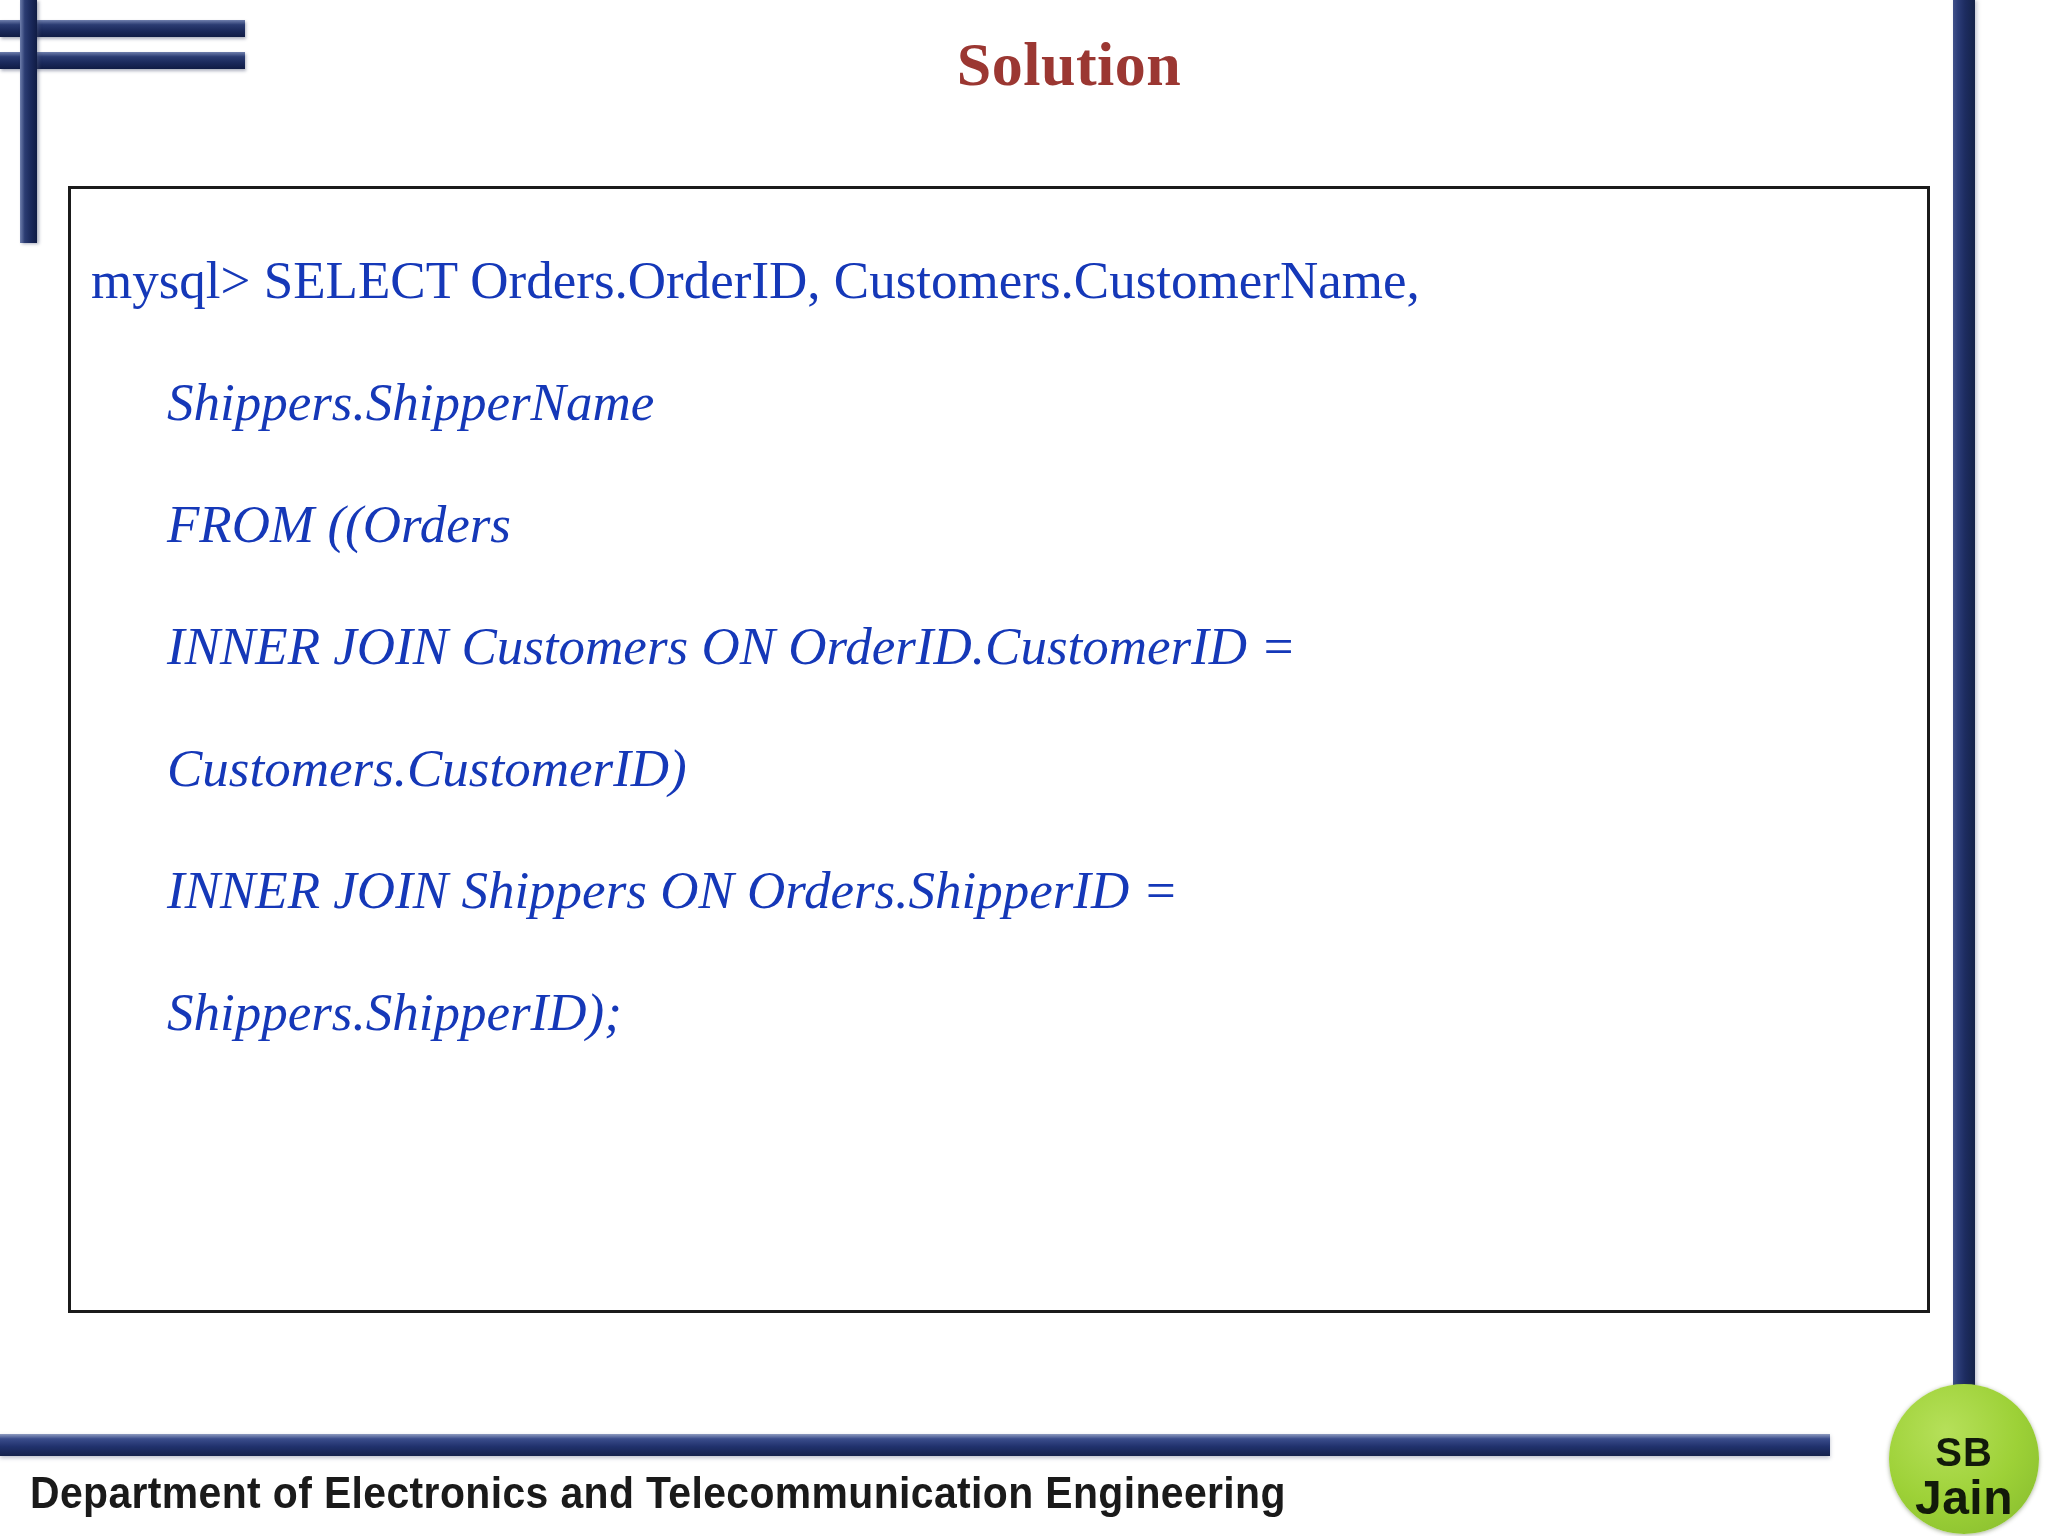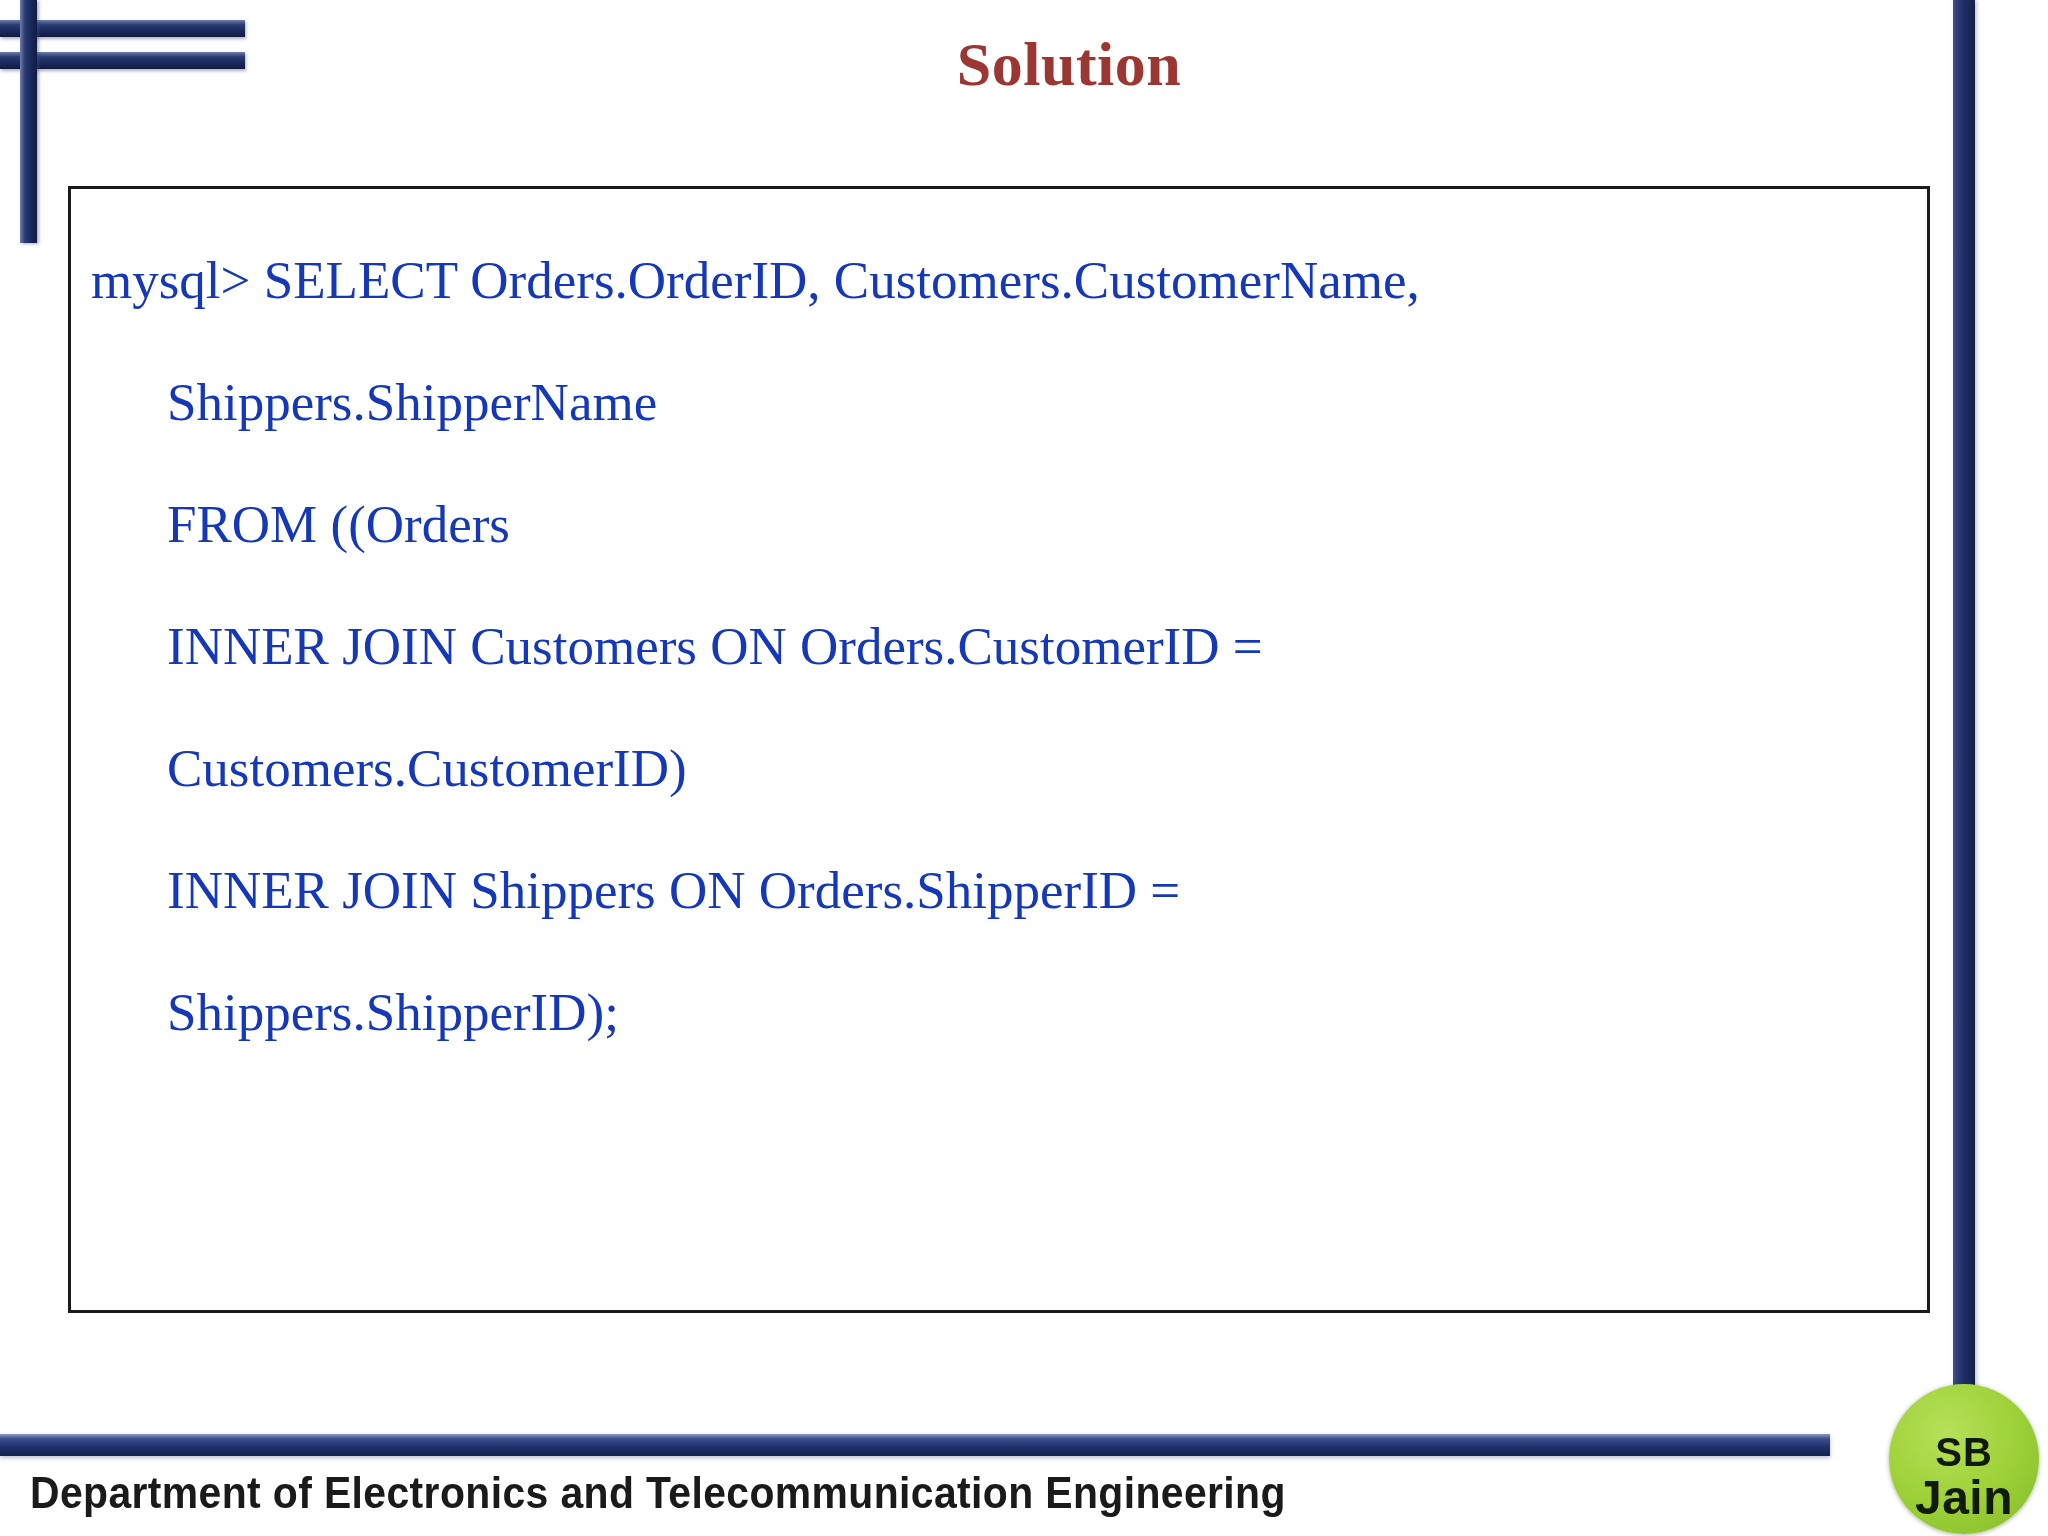--- a/index.html
+++ b/index.html
@@ -83,21 +83,21 @@
   }
 
   .code-line {
     color: #1538b8;
     font-family: "Liberation Serif", "DejaVu Serif", serif;
     font-size: 53px;
     line-height: 122px;
     white-space: pre;
   }
   .code-line.lvl0 { padding-left: 20px; }
-  .code-line.lvl1 { padding-left: 96px; }
+  .code-line.lvl1 { padding-left: 96px; font-style: italic; }
 
   
   .footer-bar {
     position: absolute;
     left: 0;
     top: 1434px;
     width: 1830px;
     height: 22px;
     background: linear-gradient(to bottom,
                 #8f9cc0 0%, #3a4c8b 22%, #20316c 58%, #15224c 100%);
@@ -150,21 +150,21 @@
   <div class="deco-v"></div>
 
   <div class="rail-right"></div>
 
   <div class="slide-title">Solution</div>
 
   <div class="content-box">
     <div class="code-line lvl0">mysql&gt; SELECT Orders.OrderID, Customers.CustomerName,</div>
     <div class="code-line lvl1">Shippers.ShipperName</div>
     <div class="code-line lvl1">FROM ((Orders</div>
-    <div class="code-line lvl1">INNER JOIN Customers ON Orders.CustomerID =</div>
+    <div class="code-line lvl1">INNER JOIN Customers ON OrderID.CustomerID =</div>
     <div class="code-line lvl1">Customers.CustomerID)</div>
     <div class="code-line lvl1">INNER JOIN Shippers ON Orders.ShipperID =</div>
     <div class="code-line lvl1">Shippers.ShipperID);</div>
   </div>
 
   <div class="footer-bar"></div>
   <div class="footer-text">Department of Electronics and Telecommunication Engineering</div>
 
   <div class="logo-badge">
     <span class="l1">SB</span>

